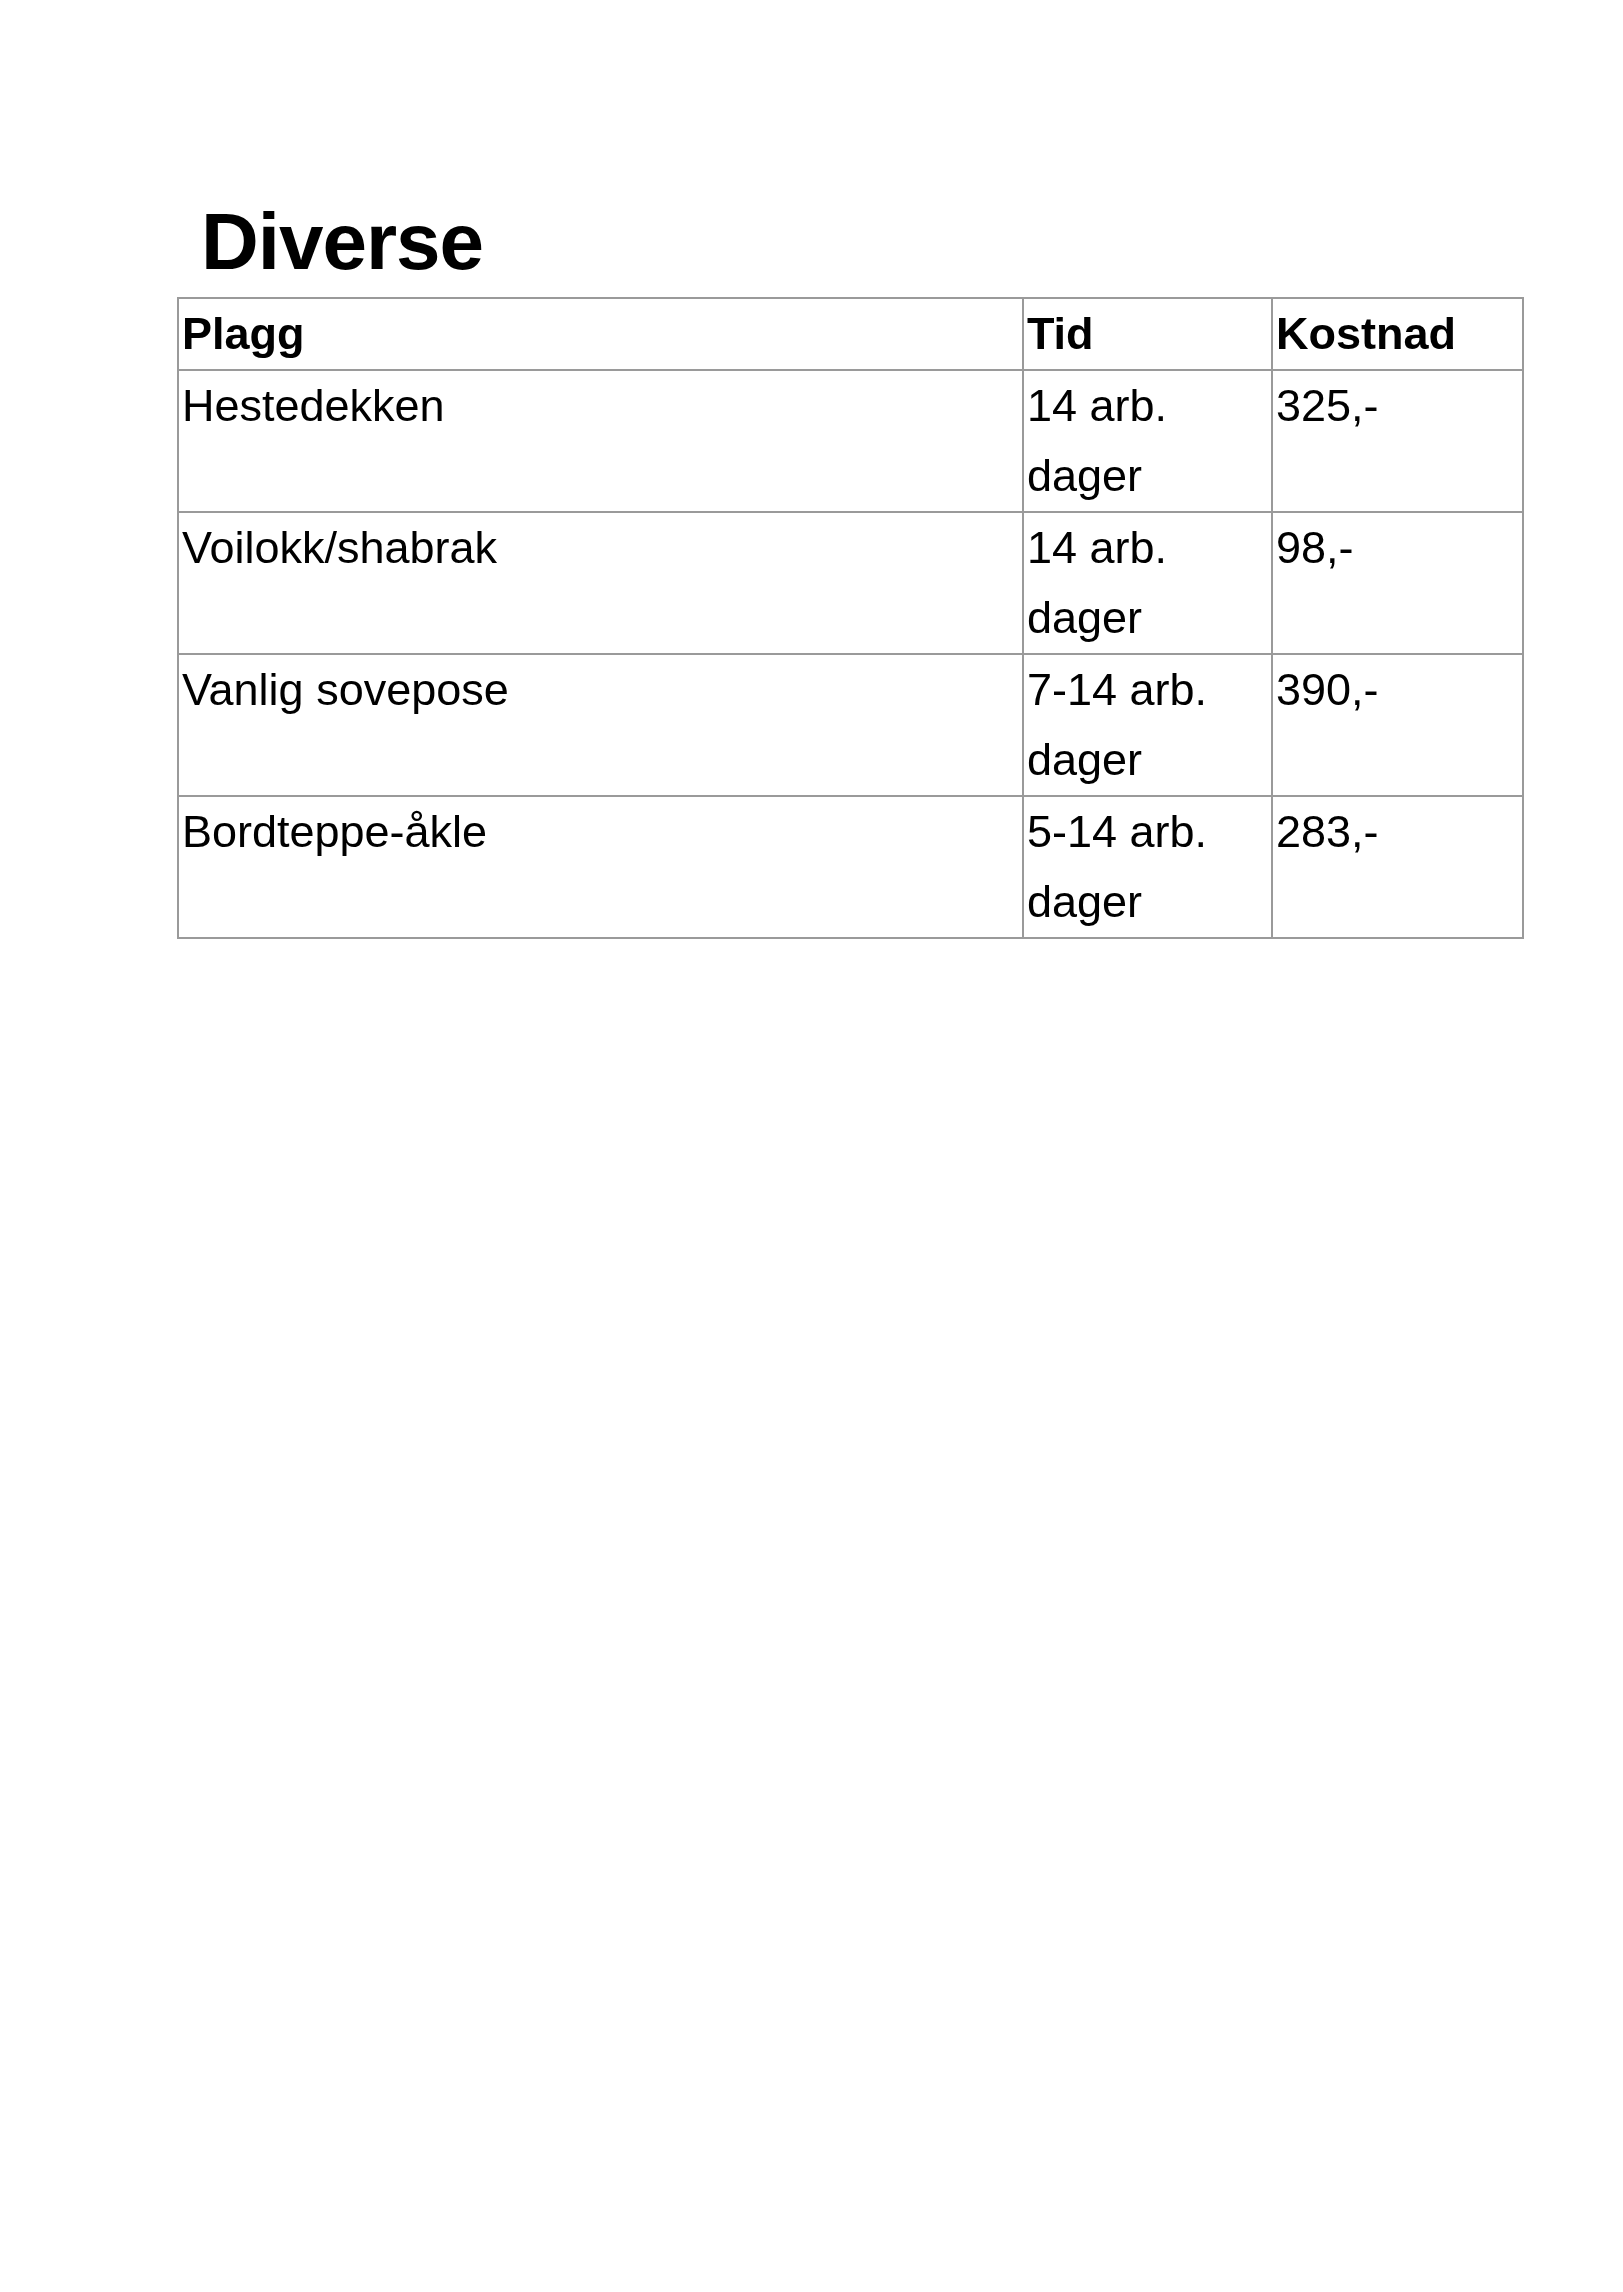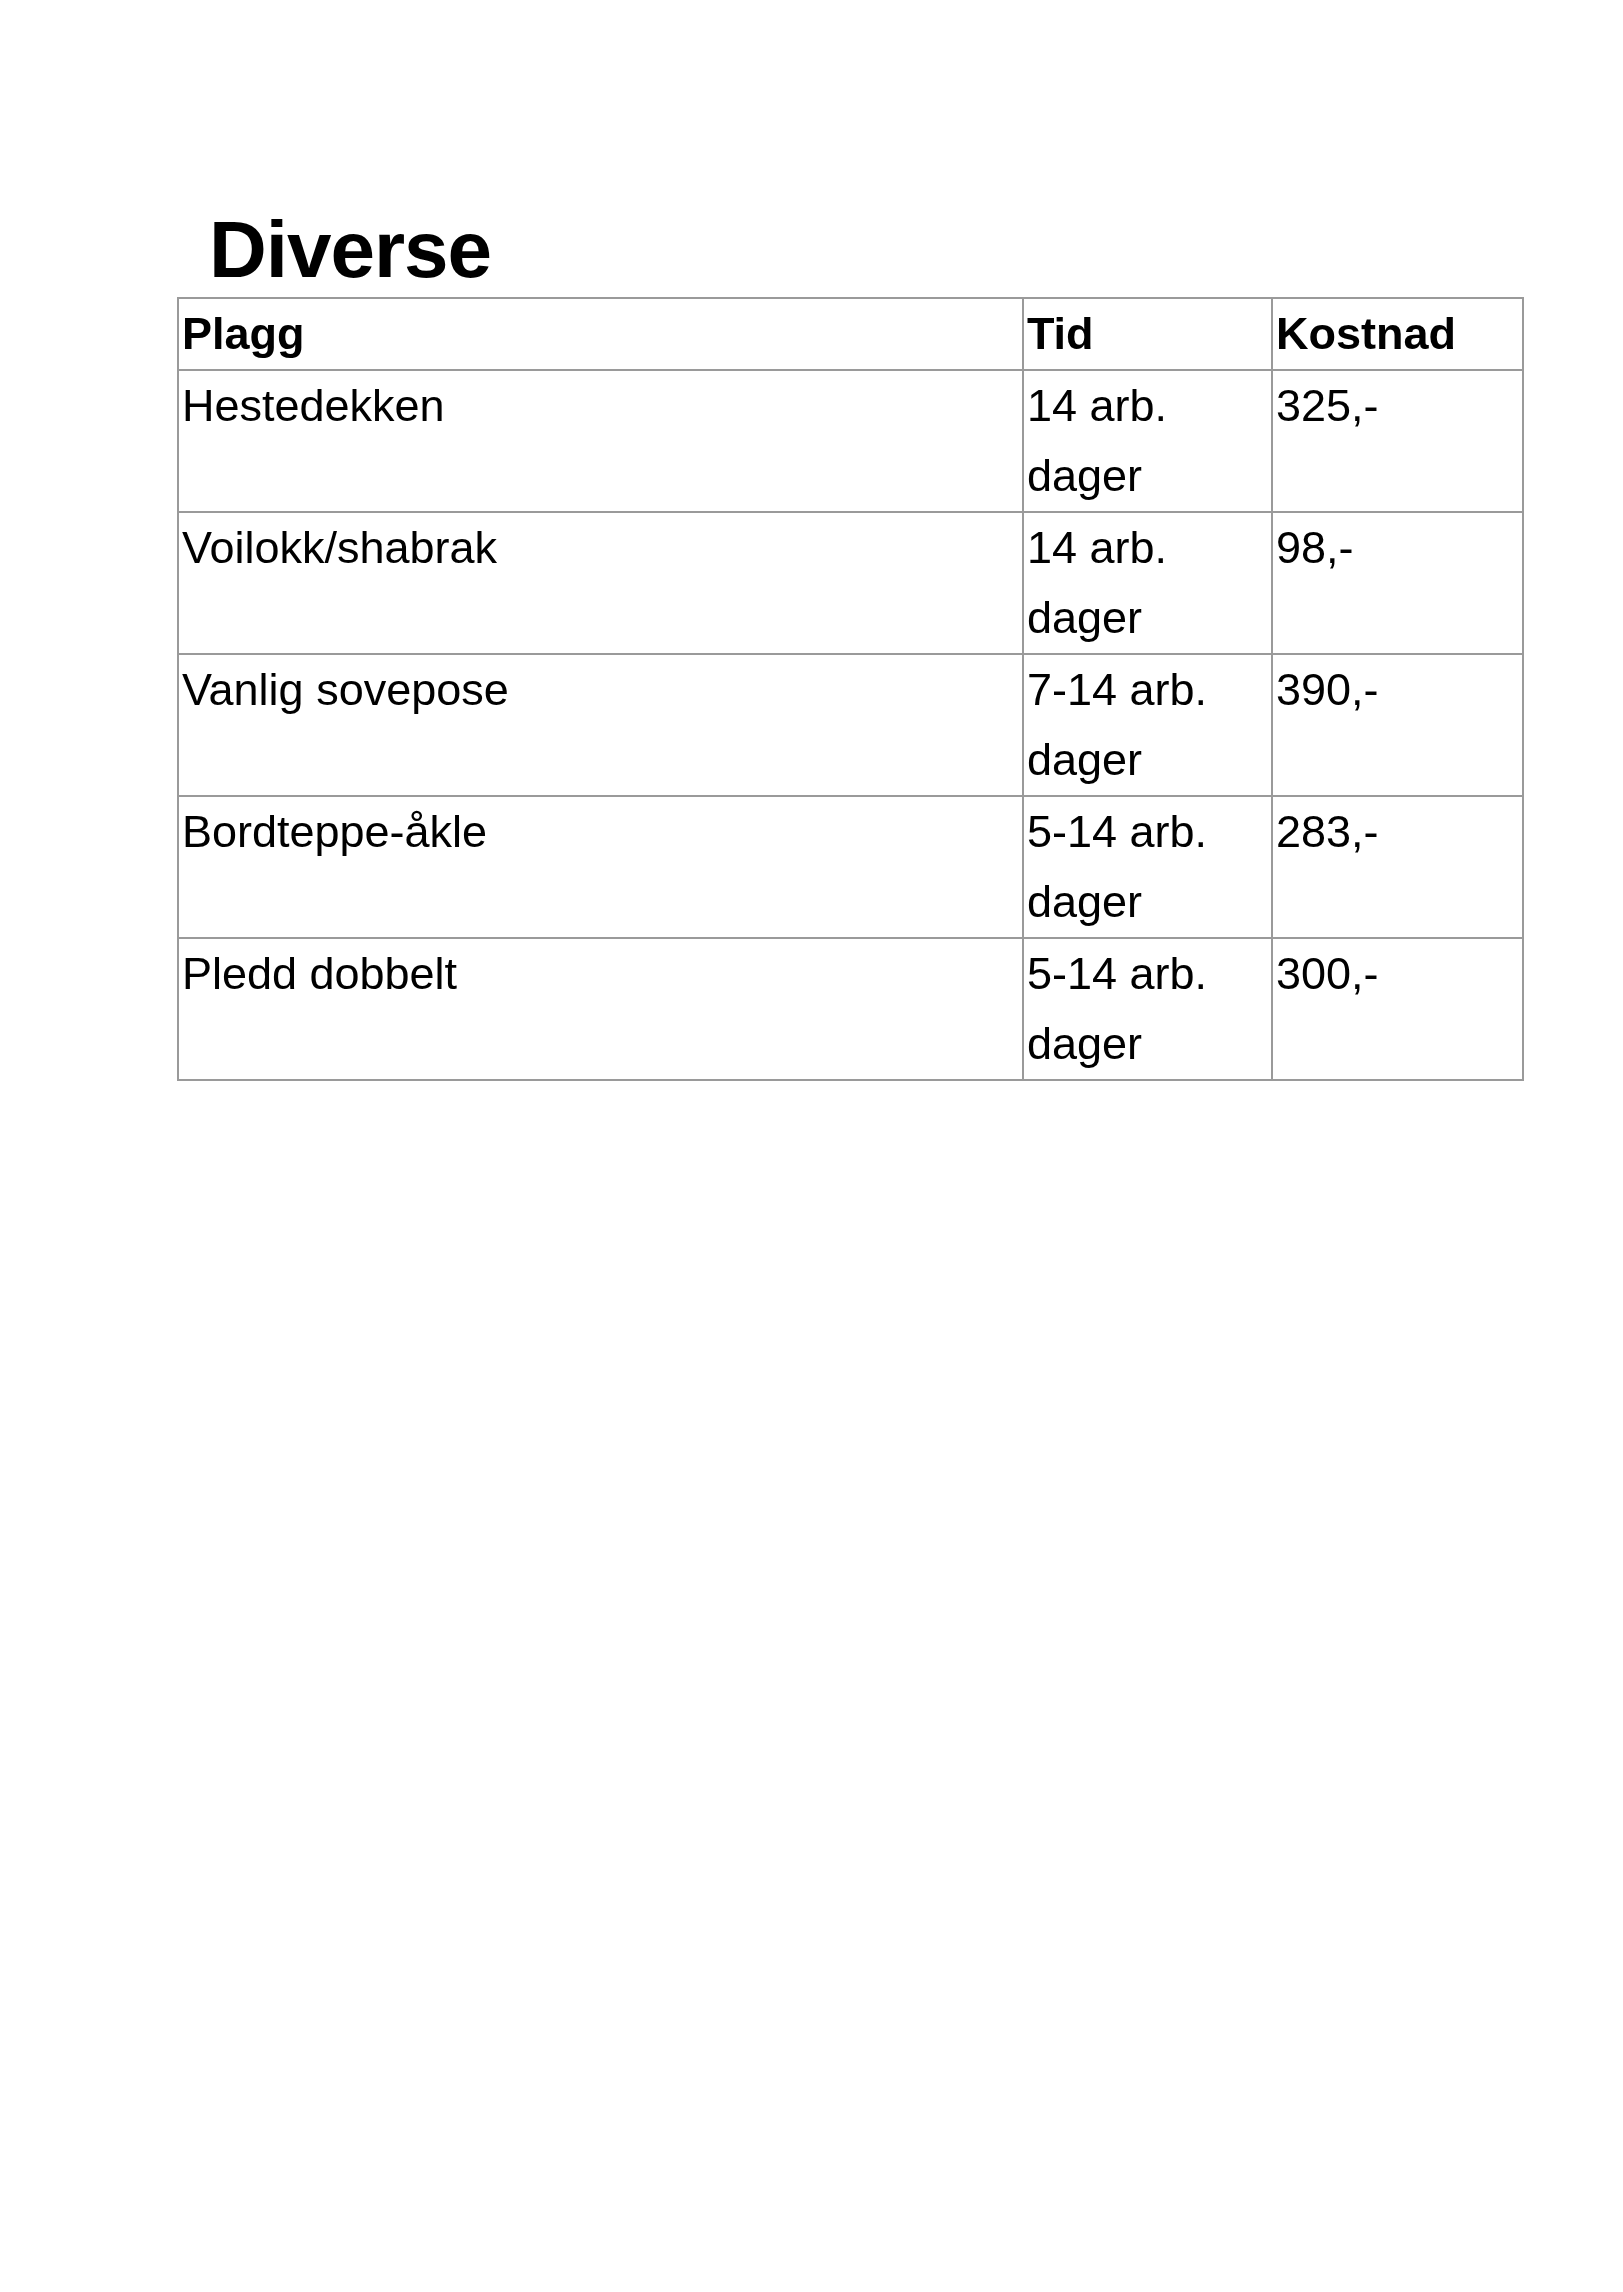--- a/index.html
+++ b/index.html
@@ -12,21 +12,21 @@
     height: 2293px;
     position: relative;
     font-family: "Liberation Sans", "DejaVu Sans", sans-serif;
     color: #000000;
     overflow: hidden;
   }
   .page-title {
     position: absolute;
     left: 197px;
     top: 198px;
-    margin: 12px;
+    margin: 4px;
     font-size: 80px;
     font-weight: 700;
     line-height: 1;
     letter-spacing: -1px;
     white-space: nowrap;
   }
   table.price-table {
     position: absolute;
     left: 177px;
     top: 297px;
@@ -101,22 +101,17 @@
 
 
 
         <tr>
           <td>Bordteppe-åkle</td>
           <td>5-14 arb. dager</td>
           <td>283,-</td>
         </tr>
 
 
-        <tr>
-          <td>Pledd dobbelt</td>
-          <td>5-14 arb. dager</td>
-          <td>300,-</td>
-        </tr>
       </tbody>
   </table>
 
 </main>
 
 
 </body></html>

